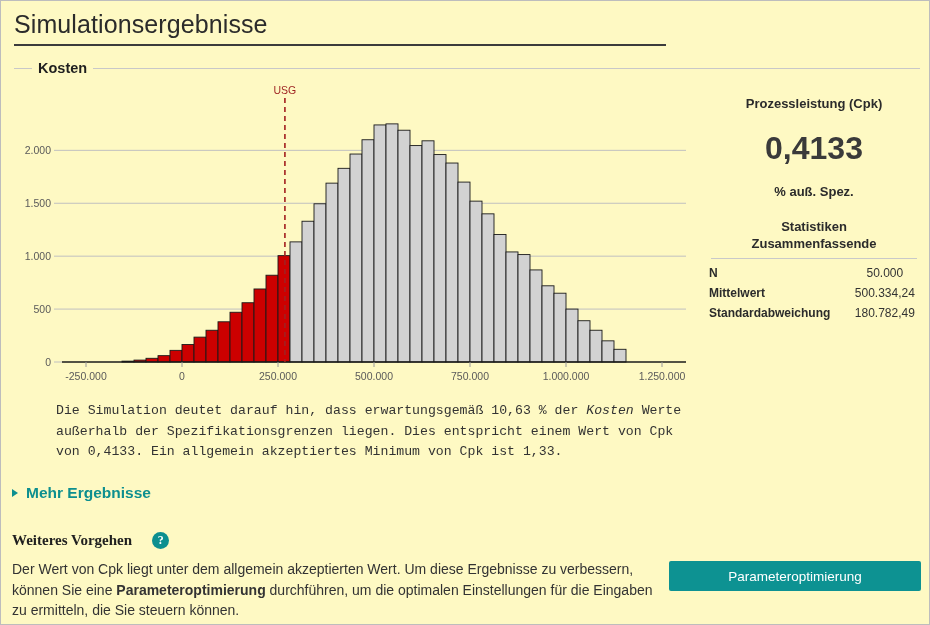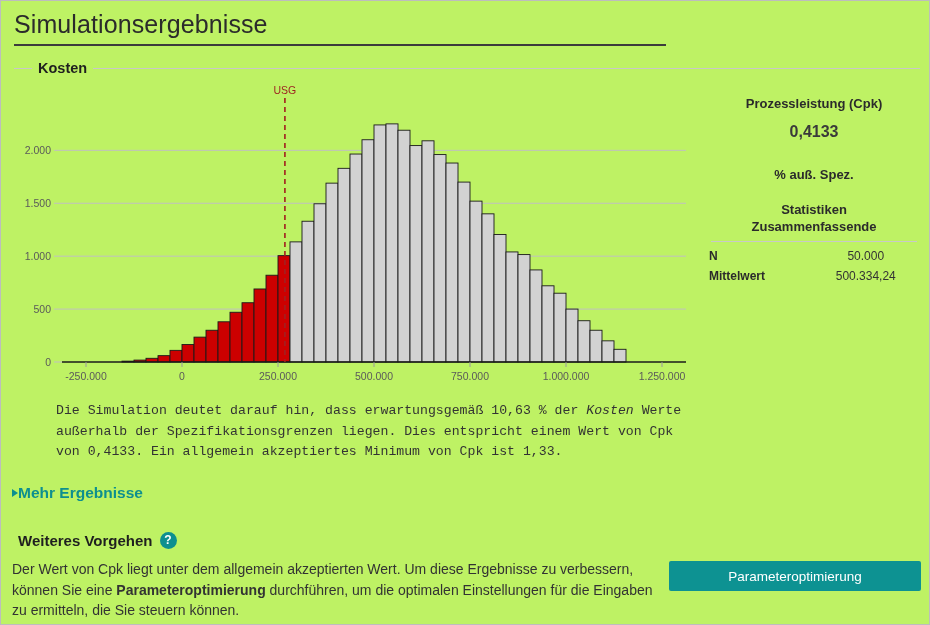--- a/index.html
+++ b/index.html
@@ -10,21 +10,21 @@
   body {
     font-family: "Liberation Sans", sans-serif;
     color: #262626;
   }
   #app {
     position: relative;
     width: 930px;
     height: 625px;
     box-sizing: border-box;
     border: 1px solid #bdbdbd;
-    background: #bef264;
+    background: #fef9c3;
     overflow: hidden;
   }
 
   
   .title-wrap {
     position: absolute;
     left: 13px;
     top: 6px;
     width: 652px;
   }
@@ -104,44 +104,45 @@
   }
   .explain i { font-style: italic; }
 
   
   .more-results {
     position: absolute;
     left: 11px;
     top: 483px;
     display: flex;
     align-items: center;
-    gap: 0;
+    gap: 8px;
     cursor: pointer;
     user-select: none;
   }
   .tri-right {
     width: 0; height: 0;
     border-left: 6px solid #0d8f8f;
     border-top: 4.5px solid transparent;
     border-bottom: 4.5px solid transparent;
   }
   .more-results-label {
     font-size: 15.5px;
     font-weight: bold;
     color: #0d8f8f;
   }
 
   
   .next-head {
     position: absolute;
-    left: 17px;
+    left: 11px;
     top: 531px;
     display: flex;
     align-items: center;
-    gap: 7px;
+    gap: 20px;
+    font-family: Liberation Serif, serif;
   }
   .next-head-label {
     font-size: 15px;
     font-weight: bold;
     color: #1f1f1f;
   }
   .help-badge {
     width: 17px; height: 17px;
     border-radius: 50%;
     background: #0d8f8f;
@@ -189,25 +190,25 @@
     width: 214px;
     text-align: center;
   }
   .stat-caption {
     font-size: 13px;
     font-weight: bold;
     color: #2b2b2b;
     line-height: 17px;
   }
   .stat-big {
-    font-size: 16px;
+    font-size: 32px;
     font-weight: bold;
     color: #3a3a3a;
     line-height: 33px;
-    margin-top: 3px;
+    margin-top: 20px;
   }
   .stat-gap { height: 18px; }
   .summary-title {
     font-size: 13px;
     font-weight: bold;
     color: #2b2b2b;
     line-height: 17px;
   }
   .summary-rule {
     margin: 6px 4px 4px 4px;
@@ -359,17 +360,21 @@
     <table class="summary-table">
       <tbody id="summary-rows">
           <tr>
             <td class="k">N</td>
             <td class="v">50.000</td>
           </tr>
           <tr>
             <td class="k">Mittelwert</td>
             <td class="v">500.334,24</td>
           </tr>
+          <tr>
+            <td class="k">Standardabweichung</td>
+            <td class="v">180.782,49</td>
+          </tr>
         </tbody>
     </table>
   </div>
 
 </div>
 
 </body></html>

